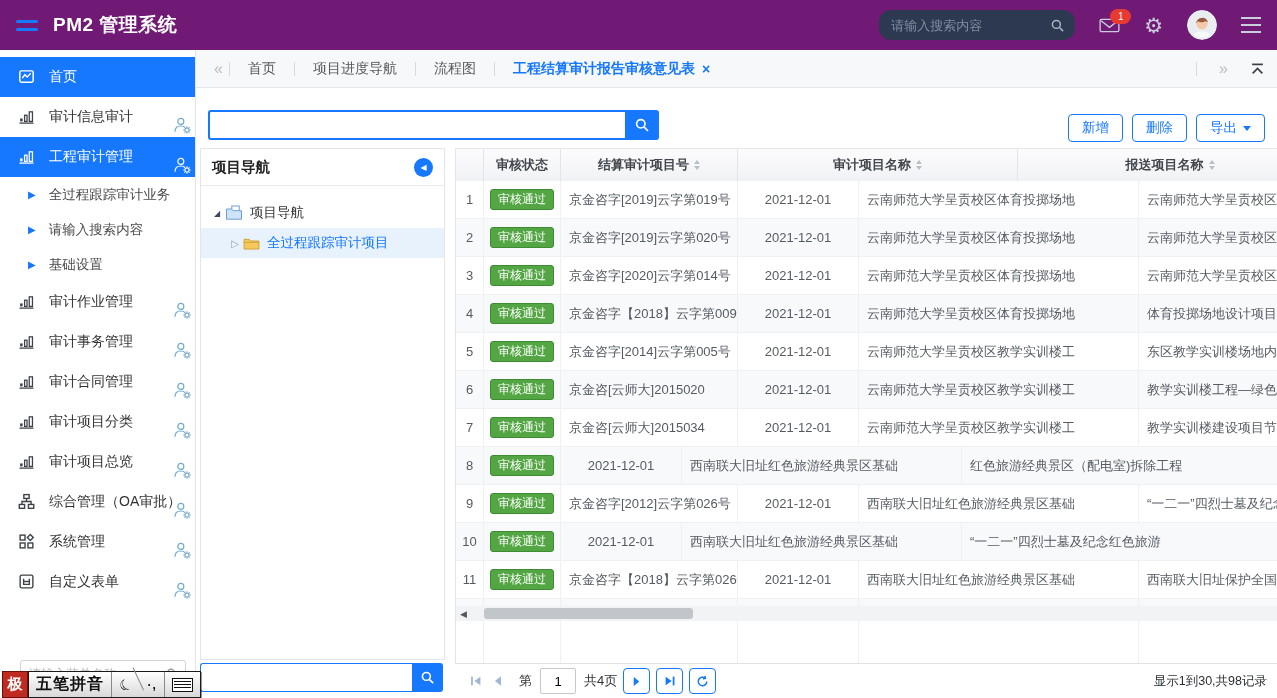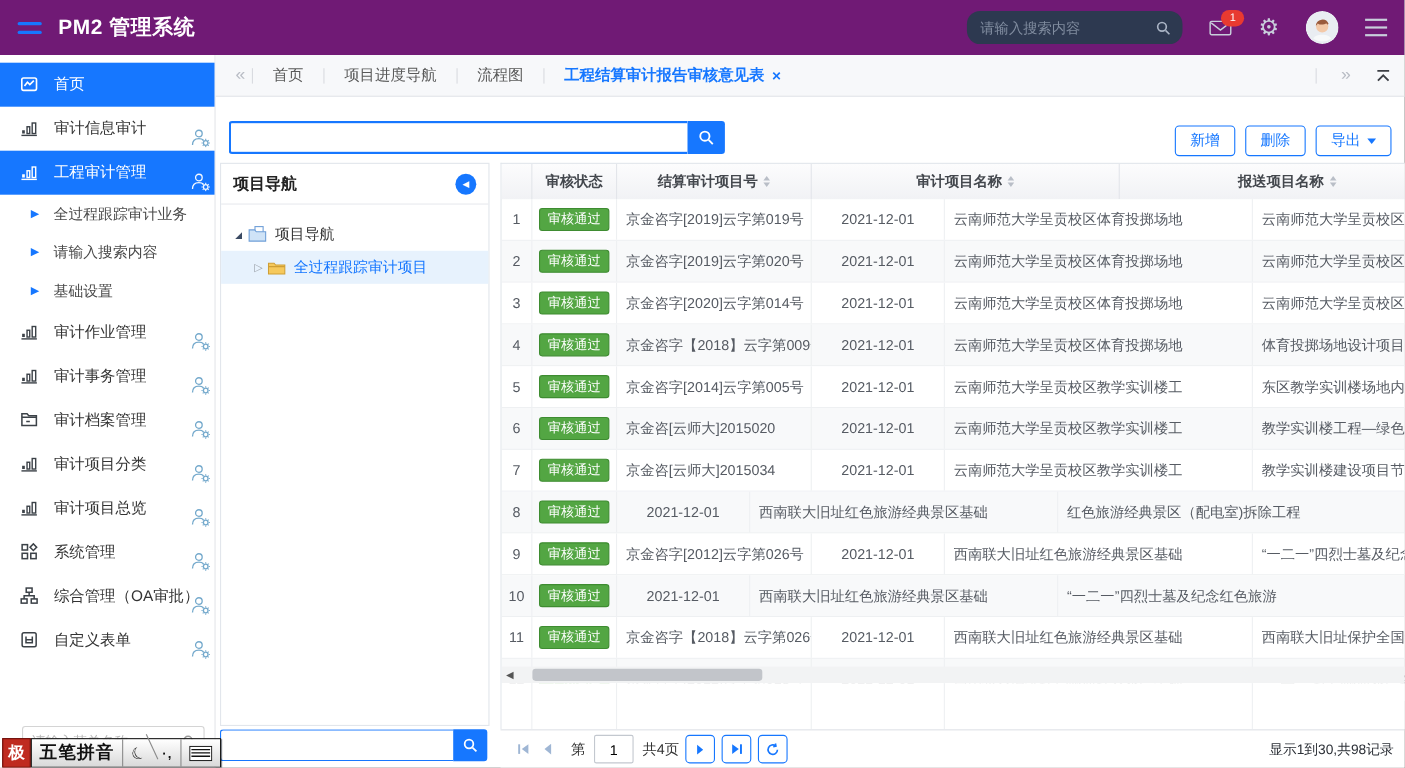--- a/index.html
+++ b/index.html
@@ -281,103 +281,104 @@
             <svg viewBox="0 0 20 18" width="20" height="18" fill="none" stroke="currentColor" stroke-width="1.2">
               <circle cx="8.8" cy="5.4" r="3"></circle>
               <path d="M3 15.8c0-4.2 2.7-5.8 5.8-5.8 1.7 0 3.2.5 4.2 1.5"></path>
               <circle cx="15" cy="14" r="2.1"></circle>
               <path stroke-width="1" d="M15 11.2v-1M15 16.8v1M12.2 14h-1M17.8 14h1M13 12l-.7-.7M17 16l.7.7M13 16l-.7.7M17 12l.7-.7"></path>
             </svg>
           </span>
         </div>
         <div class="side-item">
           <span class="s-icon">
-            <svg viewBox="0 0 16 16" width="17" height="17" fill="none" stroke="currentColor" stroke-width="1.3">
-              <path d="M1.8 13V3h4.4l1.5 1.7h6.5V13z"></path>
-              <path d="M1.8 6h12.4"></path>
-              <line x1="5.5" y1="9.6" x2="8.6" y2="9.6"></line>
-            </svg>
-          </span>
-          <span>审计档案管理</span>
-          <span class="pgicon">
-            <svg viewBox="0 0 20 18" width="20" height="18" fill="none" stroke="currentColor" stroke-width="1.2">
-              <circle cx="8.8" cy="5.4" r="3"></circle>
-              <path d="M3 15.8c0-4.2 2.7-5.8 5.8-5.8 1.7 0 3.2.5 4.2 1.5"></path>
-              <circle cx="15" cy="14" r="2.1"></circle>
-              <path stroke-width="1" d="M15 11.2v-1M15 16.8v1M12.2 14h-1M17.8 14h1M13 12l-.7-.7M17 16l.7.7M13 16l-.7.7M17 12l.7-.7"></path>
-            </svg>
-          </span>
-        </div>
-        <div class="side-item">
-          <span class="s-icon">
             <svg viewBox="0 0 16 16" width="17" height="17">
               <rect x="2" y="9.8" width="2.3" height="2.8" fill="currentColor"></rect>
               <rect x="6.2" y="6.8" width="2.3" height="5.8" fill="none" stroke="currentColor" stroke-width="1.2"></rect>
               <rect x="10.6" y="3.6" width="3" height="9" fill="none" stroke="currentColor" stroke-width="1.2"></rect>
               <rect x="1.4" y="13.6" width="13.2" height="1.2" fill="currentColor"></rect>
             </svg>
           </span>
-          <span>审计项目分类</span>
+          <span>审计合同管理</span>
           <span class="pgicon">
             <svg viewBox="0 0 20 18" width="20" height="18" fill="none" stroke="currentColor" stroke-width="1.2">
               <circle cx="8.8" cy="5.4" r="3"></circle>
               <path d="M3 15.8c0-4.2 2.7-5.8 5.8-5.8 1.7 0 3.2.5 4.2 1.5"></path>
               <circle cx="15" cy="14" r="2.1"></circle>
               <path stroke-width="1" d="M15 11.2v-1M15 16.8v1M12.2 14h-1M17.8 14h1M13 12l-.7-.7M17 16l.7.7M13 16l-.7.7M17 12l.7-.7"></path>
             </svg>
           </span>
         </div>
         <div class="side-item">
           <span class="s-icon">
             <svg viewBox="0 0 16 16" width="17" height="17">
               <rect x="2" y="9.8" width="2.3" height="2.8" fill="currentColor"></rect>
               <rect x="6.2" y="6.8" width="2.3" height="5.8" fill="none" stroke="currentColor" stroke-width="1.2"></rect>
               <rect x="10.6" y="3.6" width="3" height="9" fill="none" stroke="currentColor" stroke-width="1.2"></rect>
               <rect x="1.4" y="13.6" width="13.2" height="1.2" fill="currentColor"></rect>
             </svg>
           </span>
+          <span>审计项目分类</span>
+          <span class="pgicon">
+            <svg viewBox="0 0 20 18" width="20" height="18" fill="none" stroke="currentColor" stroke-width="1.2">
+              <circle cx="8.8" cy="5.4" r="3"></circle>
+              <path d="M3 15.8c0-4.2 2.7-5.8 5.8-5.8 1.7 0 3.2.5 4.2 1.5"></path>
+              <circle cx="15" cy="14" r="2.1"></circle>
+              <path stroke-width="1" d="M15 11.2v-1M15 16.8v1M12.2 14h-1M17.8 14h1M13 12l-.7-.7M17 16l.7.7M13 16l-.7.7M17 12l.7-.7"></path>
+            </svg>
+          </span>
+        </div>
+        <div class="side-item">
+          <span class="s-icon">
+            <svg viewBox="0 0 16 16" width="17" height="17">
+              <rect x="2" y="9.8" width="2.3" height="2.8" fill="currentColor"></rect>
+              <rect x="6.2" y="6.8" width="2.3" height="5.8" fill="none" stroke="currentColor" stroke-width="1.2"></rect>
+              <rect x="10.6" y="3.6" width="3" height="9" fill="none" stroke="currentColor" stroke-width="1.2"></rect>
+              <rect x="1.4" y="13.6" width="13.2" height="1.2" fill="currentColor"></rect>
+            </svg>
+          </span>
           <span>审计项目总览</span>
+          <span class="pgicon">
+            <svg viewBox="0 0 20 18" width="20" height="18" fill="none" stroke="currentColor" stroke-width="1.2">
+              <circle cx="8.8" cy="5.4" r="3"></circle>
+              <path d="M3 15.8c0-4.2 2.7-5.8 5.8-5.8 1.7 0 3.2.5 4.2 1.5"></path>
+              <circle cx="15" cy="14" r="2.1"></circle>
+              <path stroke-width="1" d="M15 11.2v-1M15 16.8v1M12.2 14h-1M17.8 14h1M13 12l-.7-.7M17 16l.7.7M13 16l-.7.7M17 12l.7-.7"></path>
+            </svg>
+          </span>
+        </div>
+        <div class="side-item">
+          <span class="s-icon">
+            <svg viewBox="0 0 16 16" width="17" height="17" fill="none" stroke="currentColor" stroke-width="1.3">
+              <rect x="5.5" y="1.5" width="5" height="3.6"></rect>
+              <rect x="1.2" y="10.8" width="5" height="3.6"></rect>
+              <rect x="9.8" y="10.8" width="5" height="3.6"></rect>
+              <path d="M8 5.1V8M3.7 10.8V8h8.6v2.8"></path>
+            </svg>
+          </span>
+          <span>综合管理（OA审批）</span>
           <span class="pgicon">
             <svg viewBox="0 0 20 18" width="20" height="18" fill="none" stroke="currentColor" stroke-width="1.2">
               <circle cx="8.8" cy="5.4" r="3"></circle>
               <path d="M3 15.8c0-4.2 2.7-5.8 5.8-5.8 1.7 0 3.2.5 4.2 1.5"></path>
               <circle cx="15" cy="14" r="2.1"></circle>
               <path stroke-width="1" d="M15 11.2v-1M15 16.8v1M12.2 14h-1M17.8 14h1M13 12l-.7-.7M17 16l.7.7M13 16l-.7.7M17 12l.7-.7"></path>
             </svg>
           </span>
         </div>
         <div class="side-item">
           <span class="s-icon">
             <svg viewBox="0 0 16 16" width="17" height="17" fill="none" stroke="currentColor" stroke-width="1.3">
               <rect x="2" y="2" width="4.6" height="4.6"></rect>
               <rect x="2" y="9.4" width="4.6" height="4.6"></rect>
               <rect x="9.4" y="9.4" width="4.6" height="4.6"></rect>
               <rect x="9.6" y="2.2" width="4" height="4" transform="rotate(45 11.6 4.2)"></rect>
             </svg>
           </span>
           <span>系统管理</span>
-          <span class="pgicon">
-            <svg viewBox="0 0 20 18" width="20" height="18" fill="none" stroke="currentColor" stroke-width="1.2">
-              <circle cx="8.8" cy="5.4" r="3"></circle>
-              <path d="M3 15.8c0-4.2 2.7-5.8 5.8-5.8 1.7 0 3.2.5 4.2 1.5"></path>
-              <circle cx="15" cy="14" r="2.1"></circle>
-              <path stroke-width="1" d="M15 11.2v-1M15 16.8v1M12.2 14h-1M17.8 14h1M13 12l-.7-.7M17 16l.7.7M13 16l-.7.7M17 12l.7-.7"></path>
-            </svg>
-          </span>
-        </div>
-        <div class="side-item">
-          <span class="s-icon">
-            <svg viewBox="0 0 16 16" width="17" height="17" fill="none" stroke="currentColor" stroke-width="1.3">
-              <rect x="5.5" y="1.5" width="5" height="3.6"></rect>
-              <rect x="1.2" y="10.8" width="5" height="3.6"></rect>
-              <rect x="9.8" y="10.8" width="5" height="3.6"></rect>
-              <path d="M8 5.1V8M3.7 10.8V8h8.6v2.8"></path>
-            </svg>
-          </span>
-          <span>综合管理（OA审批）</span>
           <span class="pgicon">
             <svg viewBox="0 0 20 18" width="20" height="18" fill="none" stroke="currentColor" stroke-width="1.2">
               <circle cx="8.8" cy="5.4" r="3"></circle>
               <path d="M3 15.8c0-4.2 2.7-5.8 5.8-5.8 1.7 0 3.2.5 4.2 1.5"></path>
               <circle cx="15" cy="14" r="2.1"></circle>
               <path stroke-width="1" d="M15 11.2v-1M15 16.8v1M12.2 14h-1M17.8 14h1M13 12l-.7-.7M17 16l.7.7M13 16l-.7.7M17 12l.7-.7"></path>
             </svg>
           </span>
         </div>
         <div class="side-item">

